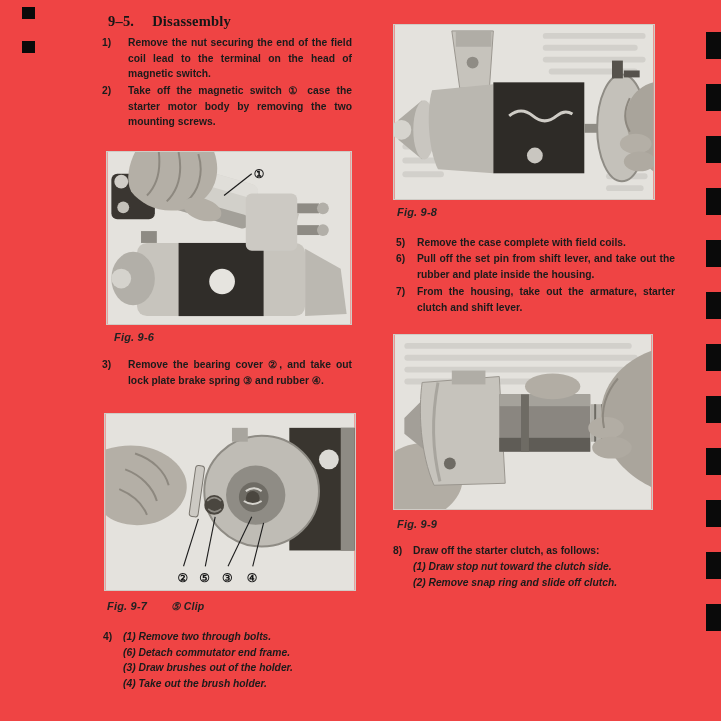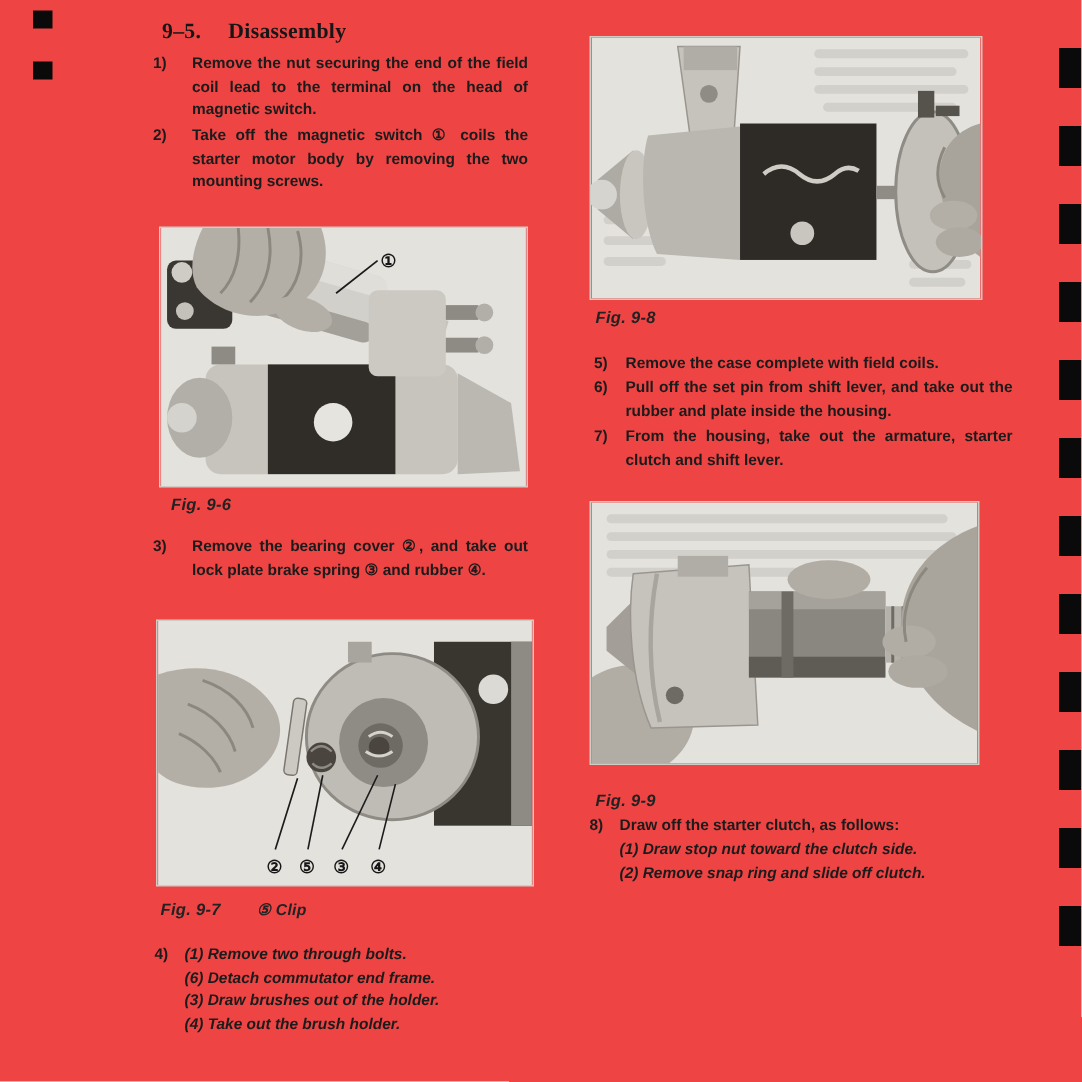--- a/index.html
+++ b/index.html
@@ -35,21 +35,21 @@
     letter-spacing:.2px; display:flex; align-items:baseline;
   }
   .fig96 { left:106px; top:151px; }
   .fig96 figcaption { margin-top:6px; margin-left:8px; }
   .fig97 { left:104px; top:413px; }
   .fig97 figcaption { margin-top:9px; margin-left:3px; }
   .fig97 .legend { margin-left:24px; font-size:10.5px;text-align:center; }
   .fig98 { left:393px; top:24px; }
   .fig98 figcaption { margin-top:6px; margin-left:4px;text-align:right; }
   .fig99 { left:393px; top:334px; }
-  .fig99 figcaption { margin-top:18px; margin-left:4px; }
+  .fig99 figcaption { margin-top:8px; margin-left:4px; }
   .photo { border:1px solid #cfccc6; }
   
   .s1 { left:102px; top:35px;  width:260px; }
   .s2 { left:102px; top:83px;  width:260px; }
   .s3 { left:102px; top:357px; width:260px; }
   .s4 { left:103px; top:629px; width:266px; }
   .s1 .txt, .s2 .txt, .s3 .txt { margin-left:26px; width:224px; }
   .s4 .txt { margin-left:20px; width:234px; }
   .s5 { left:396px; top:235px; width:285px; }
   .s6 { left:396px; top:251px; width:285px; }
@@ -74,21 +74,21 @@
 
   <div class="col-left">
 
     <div class="step s1">
       <span class="num">1)</span>
       <span class="txt">Remove the nut securing the end of the field coil lead to the terminal on the head of magnetic switch.</span>
     </div>
 
     <div class="step s2">
       <span class="num">2)</span>
-      <span class="txt">Take off the magnetic switch ① coils the starter motor body by removing the two mounting screws.</span>
+      <span class="txt">Take off the magnetic switch ① case the starter motor body by removing the two mounting screws.</span>
     </div>
 
     <figure class="fig96">
       <svg class="photo" width="246" height="174" viewBox="0 0 246 174">
         <rect x="0" y="0" width="246" height="174" fill="#e4e2dd"></rect>
 
         <rect x="30" y="92" width="170" height="74" rx="10" fill="#c7c4bd"></rect>
         <rect x="72" y="92" width="86" height="74" fill="#302d29"></rect>
         <circle cx="116" cy="131" r="13" fill="#e6e4df"></circle>
         <ellipse cx="26" cy="128" rx="22" ry="27" fill="#b2afa8"></ellipse>

